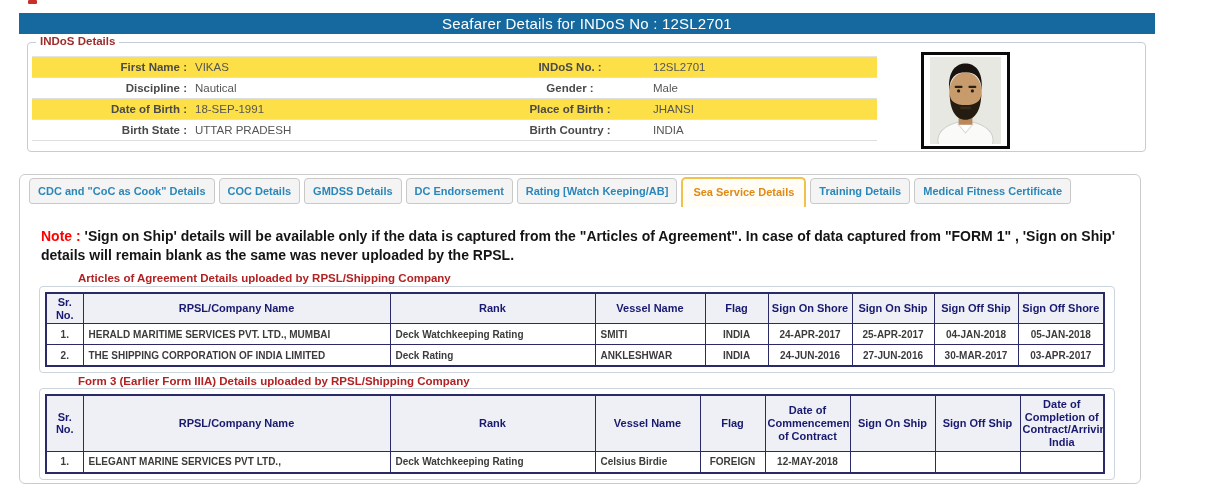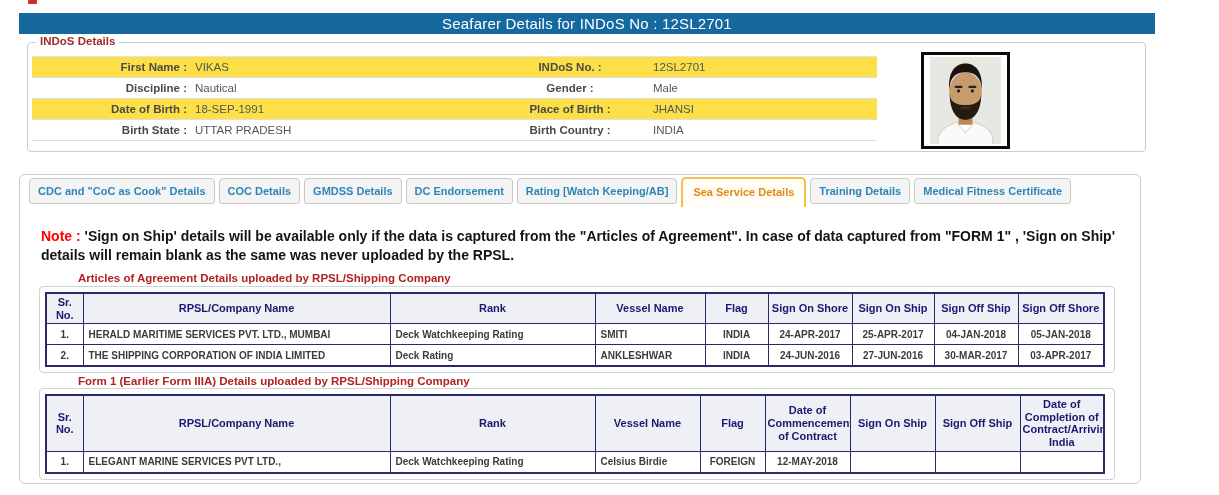--- a/index.html
+++ b/index.html
@@ -172,21 +172,21 @@
           <td class="ctr">INDIA</td>
           <td class="ctr">24-JUN-2016</td>
           <td class="ctr">27-JUN-2016</td>
           <td class="ctr">30-MAR-2017</td>
           <td class="ctr">03-APR-2017</td>
         </tr>
       </tbody>
         </table>
     </div>
 
-    <div class="section-title st2">Form 1 (Earlier Form IIIA) Details uploaded by RPSL/Shipping Company</div>
+    <div class="section-title st2">Form 3 (Earlier Form IIIA) Details uploaded by RPSL/Shipping Company</div>
     <div class="twrap tw2">
       <table class="data t2">
         <colgroup>
           <col style="width:37px">
             <col style="width:307px">
             <col style="width:205px">
             <col style="width:105px">
             <col style="width:65px">
           <col style="width:85px">
             <col style="width:85px">

